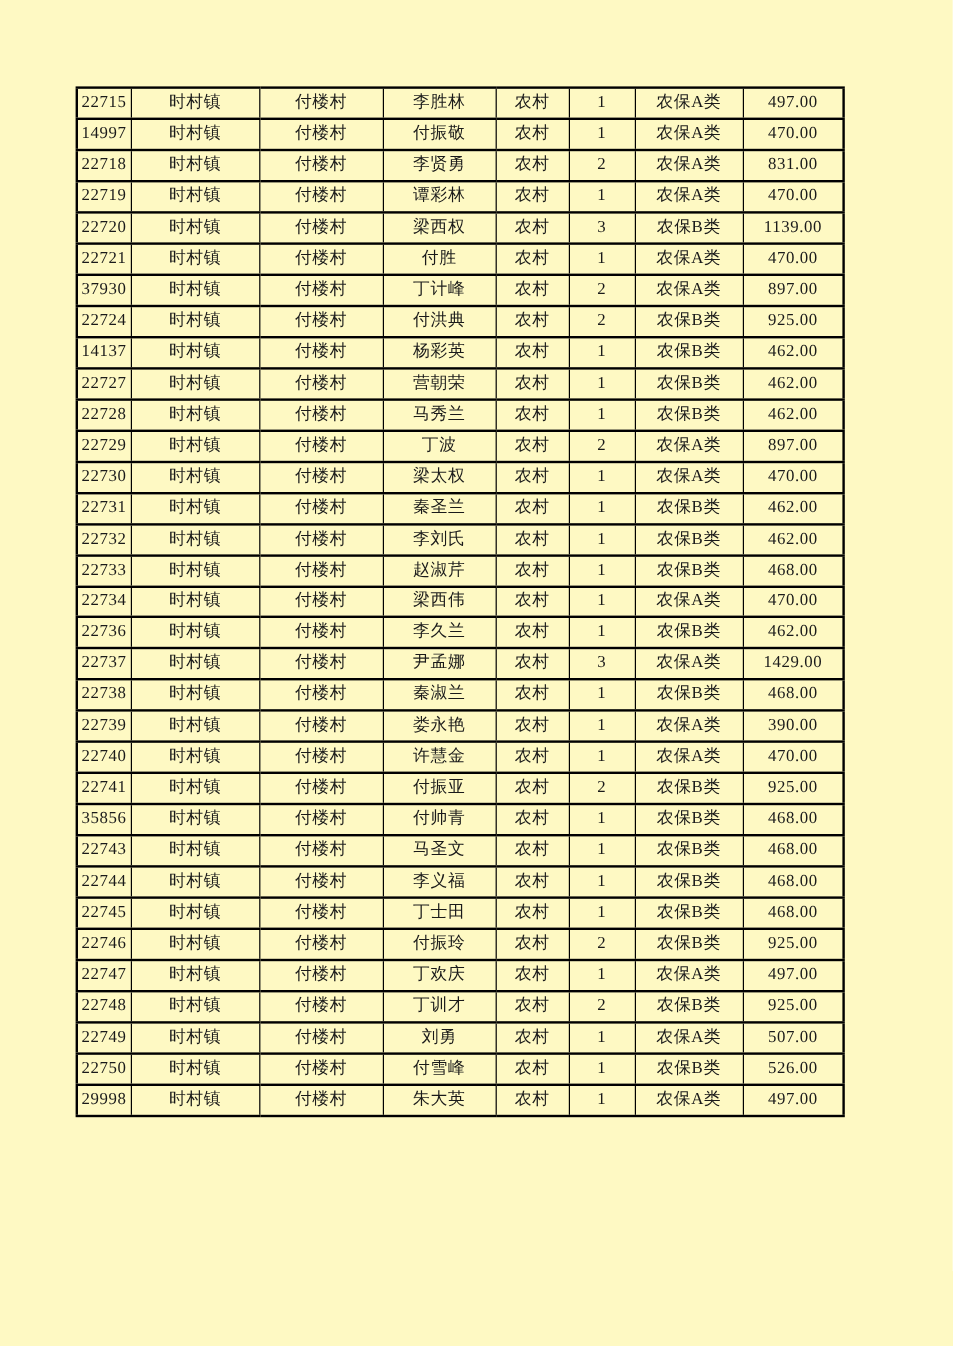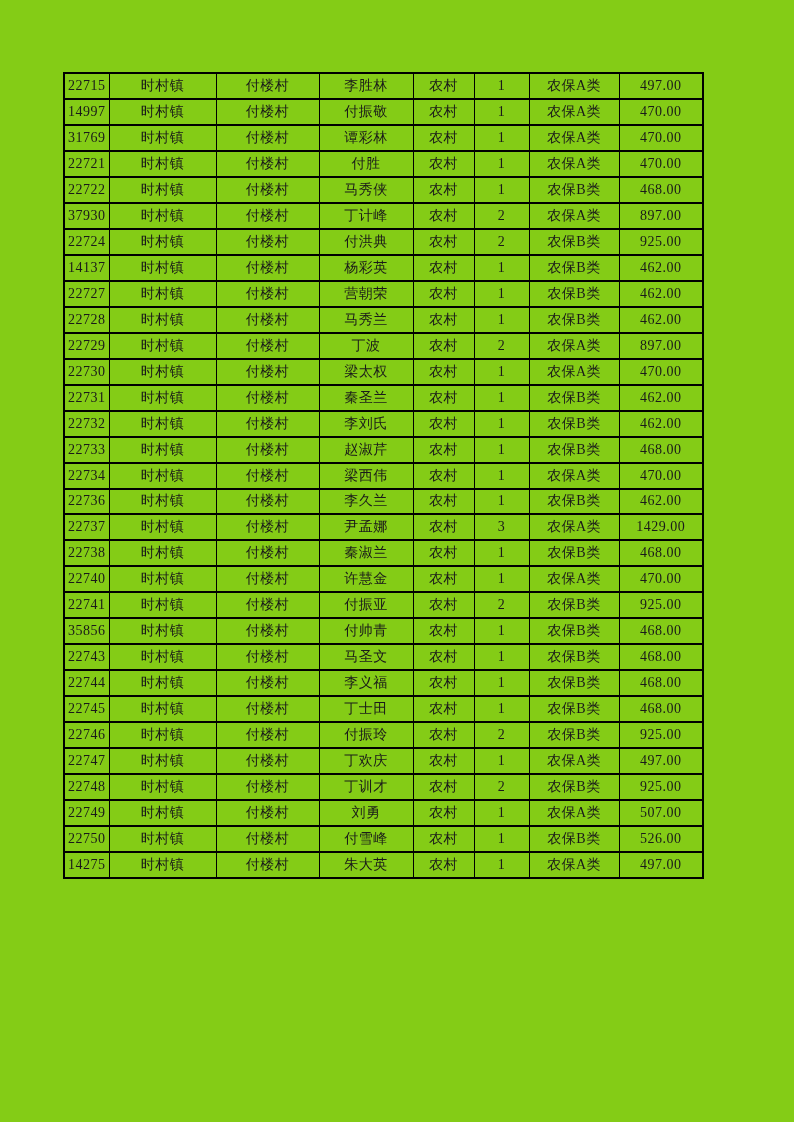--- a/index.html
+++ b/index.html
@@ -37,21 +37,21 @@
     line-height: 1;
     height: 23.97px; 
     overflow: hidden;
     white-space: nowrap;
     letter-spacing: 0.5px;
   }
 </style>
 </head>
 <body>
 
-<div class="page" style="background: #84cc16; text-decoration: underline;">
+<div class="page" style="background: #fef9c3; text-decoration: underline;">
   <table class="data-table">
     <colgroup>
         <col style="width: 45px;">
         <col style="width: 107px;">
         <col style="width: 103px;">
         <col style="width: 94px;">
         <col style="width: 61px;">
         <col style="width: 55px;">
         <col style="width: 90px;">
         <col style="width: 84px;">
@@ -71,50 +71,60 @@
           <td>14997</td>
           <td>时村镇</td>
           <td>付楼村</td>
           <td>付振敬</td>
           <td>农村</td>
           <td>1</td>
           <td>农保A类</td>
           <td>470.00</td>
         </tr>
         <tr>
-          <td>31769</td>
+          <td>22718</td>
+          <td>时村镇</td>
+          <td>付楼村</td>
+          <td>李贤勇</td>
+          <td>农村</td>
+          <td>2</td>
+          <td>农保A类</td>
+          <td>831.00</td>
+        </tr>
+        <tr>
+          <td>22719</td>
           <td>时村镇</td>
           <td>付楼村</td>
           <td>谭彩林</td>
           <td>农村</td>
           <td>1</td>
           <td>农保A类</td>
           <td>470.00</td>
         </tr>
         <tr>
+          <td>22720</td>
+          <td>时村镇</td>
+          <td>付楼村</td>
+          <td>梁西权</td>
+          <td>农村</td>
+          <td>3</td>
+          <td>农保B类</td>
+          <td>1139.00</td>
+        </tr>
+        <tr>
           <td>22721</td>
           <td>时村镇</td>
           <td>付楼村</td>
           <td>付胜</td>
           <td>农村</td>
           <td>1</td>
           <td>农保A类</td>
           <td>470.00</td>
         </tr>
         <tr>
-          <td>22722</td>
-          <td>时村镇</td>
-          <td>付楼村</td>
-          <td>马秀侠</td>
-          <td>农村</td>
-          <td>1</td>
-          <td>农保B类</td>
-          <td>468.00</td>
-        </tr>
-        <tr>
           <td>37930</td>
           <td>时村镇</td>
           <td>付楼村</td>
           <td>丁计峰</td>
           <td>农村</td>
           <td>2</td>
           <td>农保A类</td>
           <td>897.00</td>
         </tr>
         <tr>
@@ -241,20 +251,30 @@
           <td>22738</td>
           <td>时村镇</td>
           <td>付楼村</td>
           <td>秦淑兰</td>
           <td>农村</td>
           <td>1</td>
           <td>农保B类</td>
           <td>468.00</td>
         </tr>
         <tr>
+          <td>22739</td>
+          <td>时村镇</td>
+          <td>付楼村</td>
+          <td>娄永艳</td>
+          <td>农村</td>
+          <td>1</td>
+          <td>农保A类</td>
+          <td>390.00</td>
+        </tr>
+        <tr>
           <td>22740</td>
           <td>时村镇</td>
           <td>付楼村</td>
           <td>许慧金</td>
           <td>农村</td>
           <td>1</td>
           <td>农保A类</td>
           <td>470.00</td>
         </tr>
         <tr>
@@ -351,21 +371,21 @@
           <td>22750</td>
           <td>时村镇</td>
           <td>付楼村</td>
           <td>付雪峰</td>
           <td>农村</td>
           <td>1</td>
           <td>农保B类</td>
           <td>526.00</td>
         </tr>
         <tr>
-          <td>14275</td>
+          <td>29998</td>
           <td>时村镇</td>
           <td>付楼村</td>
           <td>朱大英</td>
           <td>农村</td>
           <td>1</td>
           <td>农保A类</td>
           <td>497.00</td>
         </tr>
       </tbody>
   </table>

